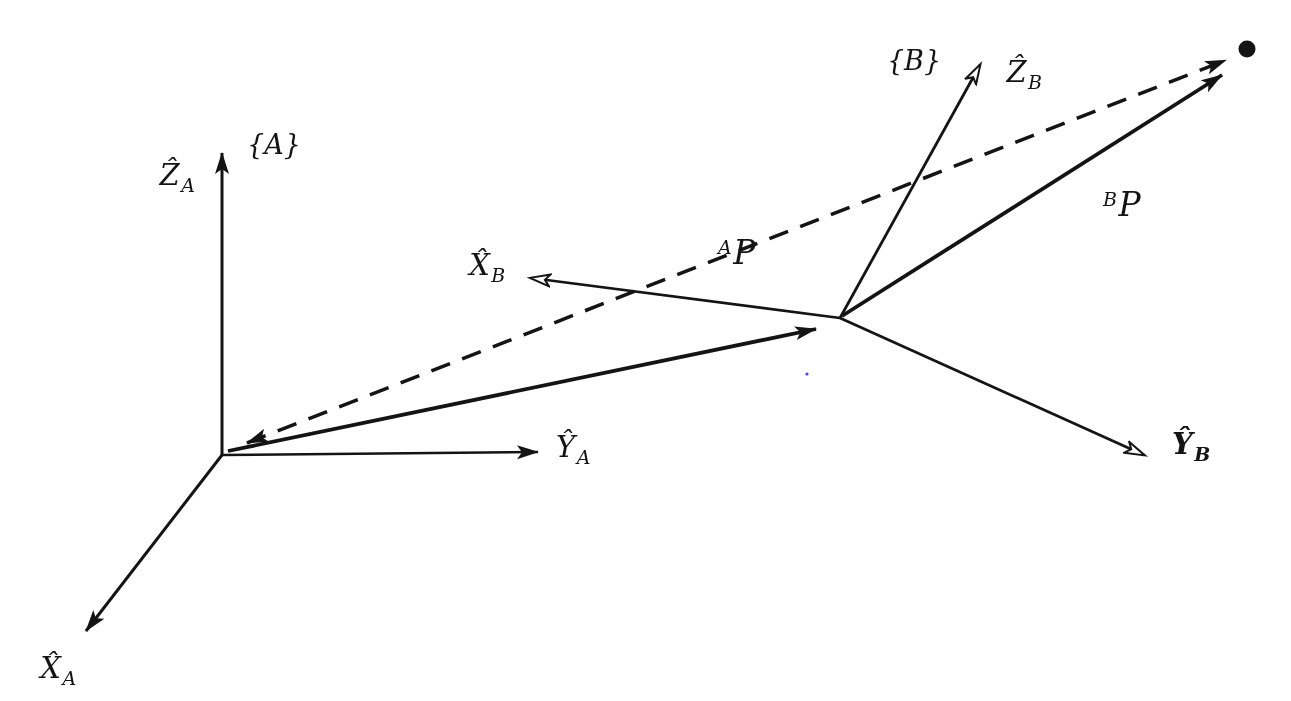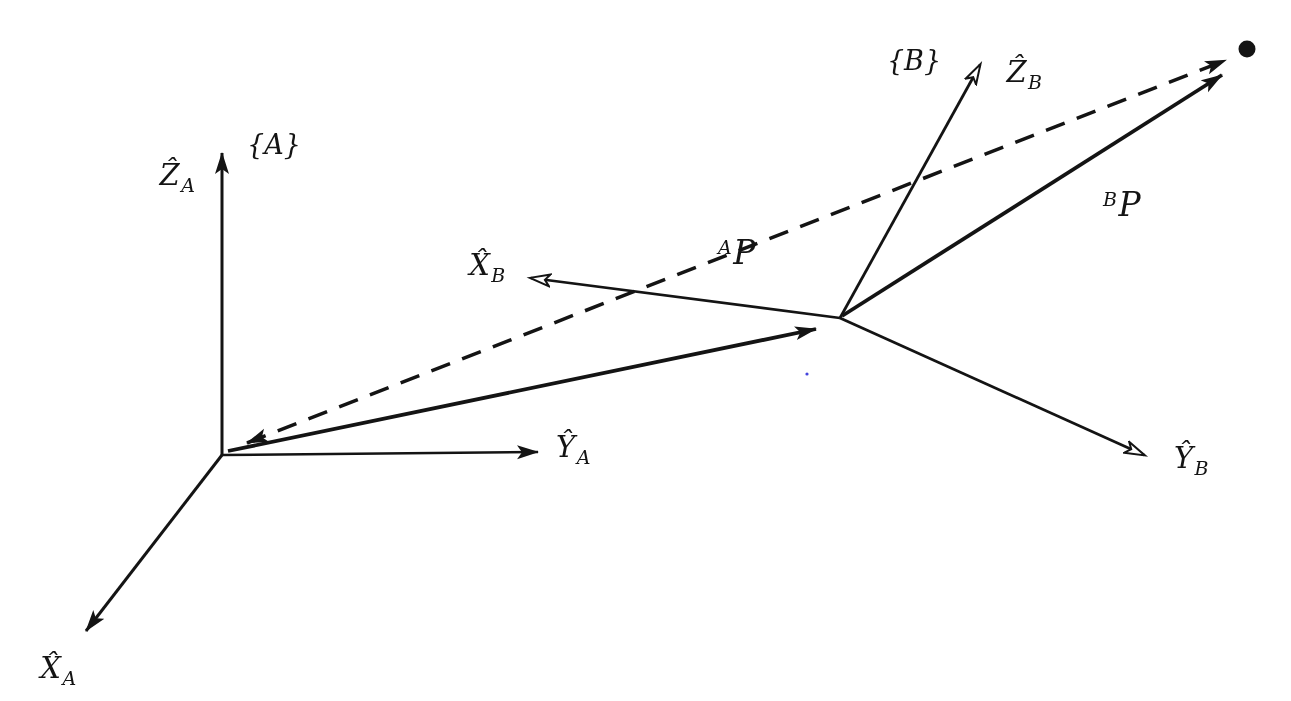--- a/index.html
+++ b/index.html
@@ -88,20 +88,20 @@
   <div class="lbl" style="left:573px; top:449px;"><span class="sup"></span><span class="main">Ŷ</span><span class="sub">A</span></div>
 
   <div class="lbl" style="left:58px; top:670px;font-style:italic;"><span class="sup"></span><span class="main">X̂</span><span class="sub">A</span></div>
 
   <div class="lbl brace" style="left:914px; top:60px;"><span class="main">{B}</span></div>
 
   <div class="lbl" style="left:1024px; top:34px;margin-top:40px;"><span class="sup"></span><span class="main">Ẑ</span><span class="sub">B</span></div>
 
   <div class="lbl" style="left:487px; top:267px;"><span class="sup"></span><span class="main">X̂</span><span class="sub">B</span></div>
 
-  <div class="lbl" style="left:1191px; top:460px;"><span class="sup"></span><span class="main">Ŷ</span><span class="sub">B</span></div>
+  <div class="lbl" style="left:1191px; top:446px;font-weight:bold;"><span class="sup"></span><span class="main">Ŷ</span><span class="sub">B</span></div>
 
   <div class="lbl vec" style="left:737px; top:206px;margin-top:46px;"><span class="sup">A</span><span class="main">P</span></div>
 
   <div class="lbl vec" style="left:1122px; top:204px;"><span class="sup">B</span><span class="main">P</span></div>
 
 
 </div>
 
 </body></html>

